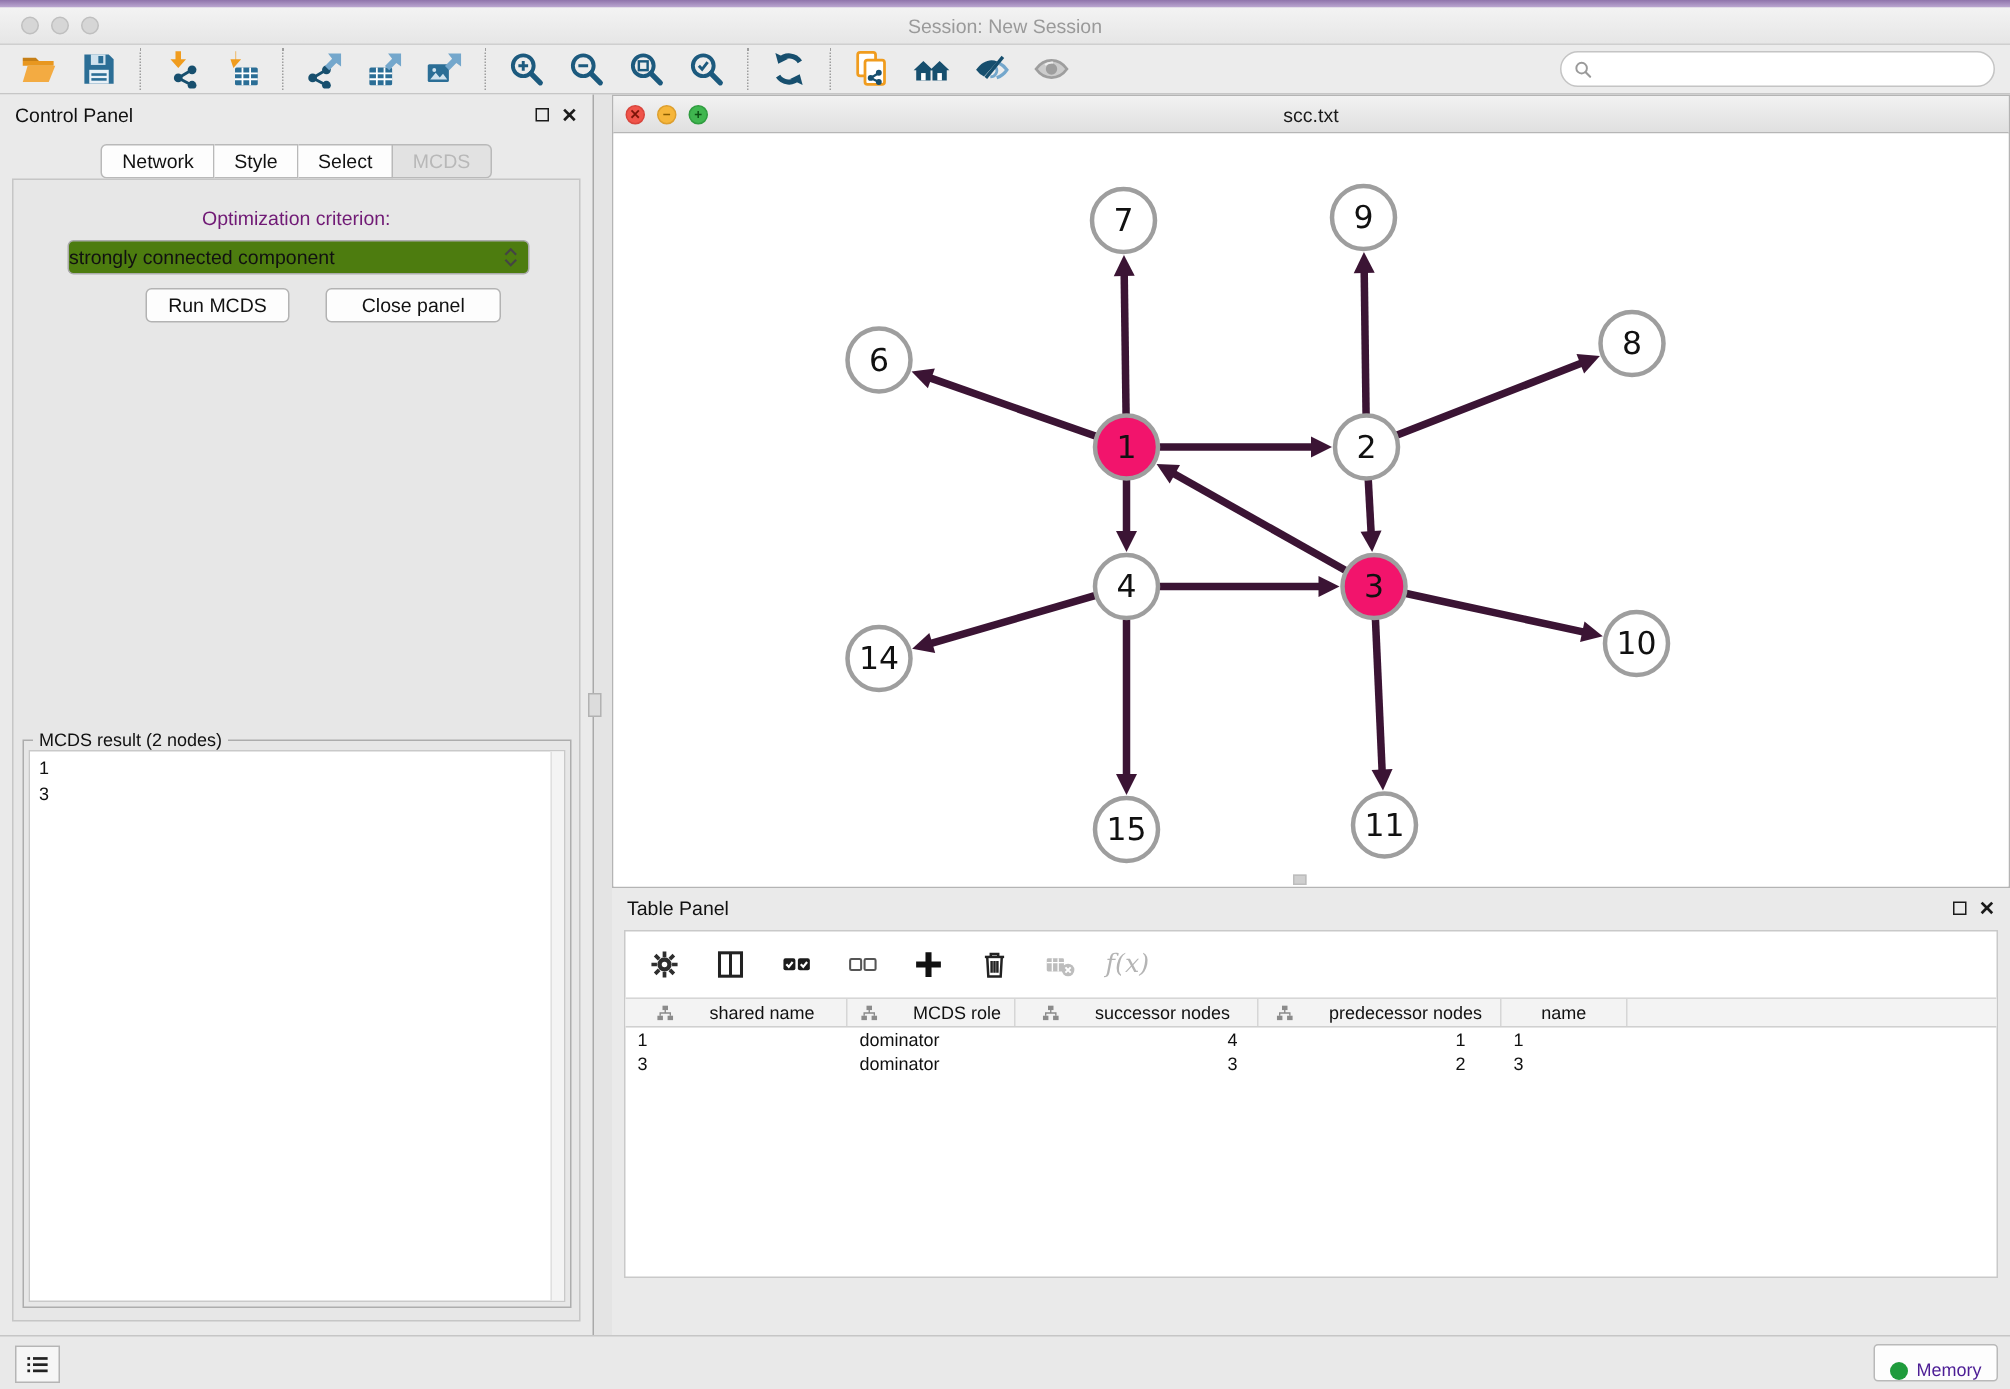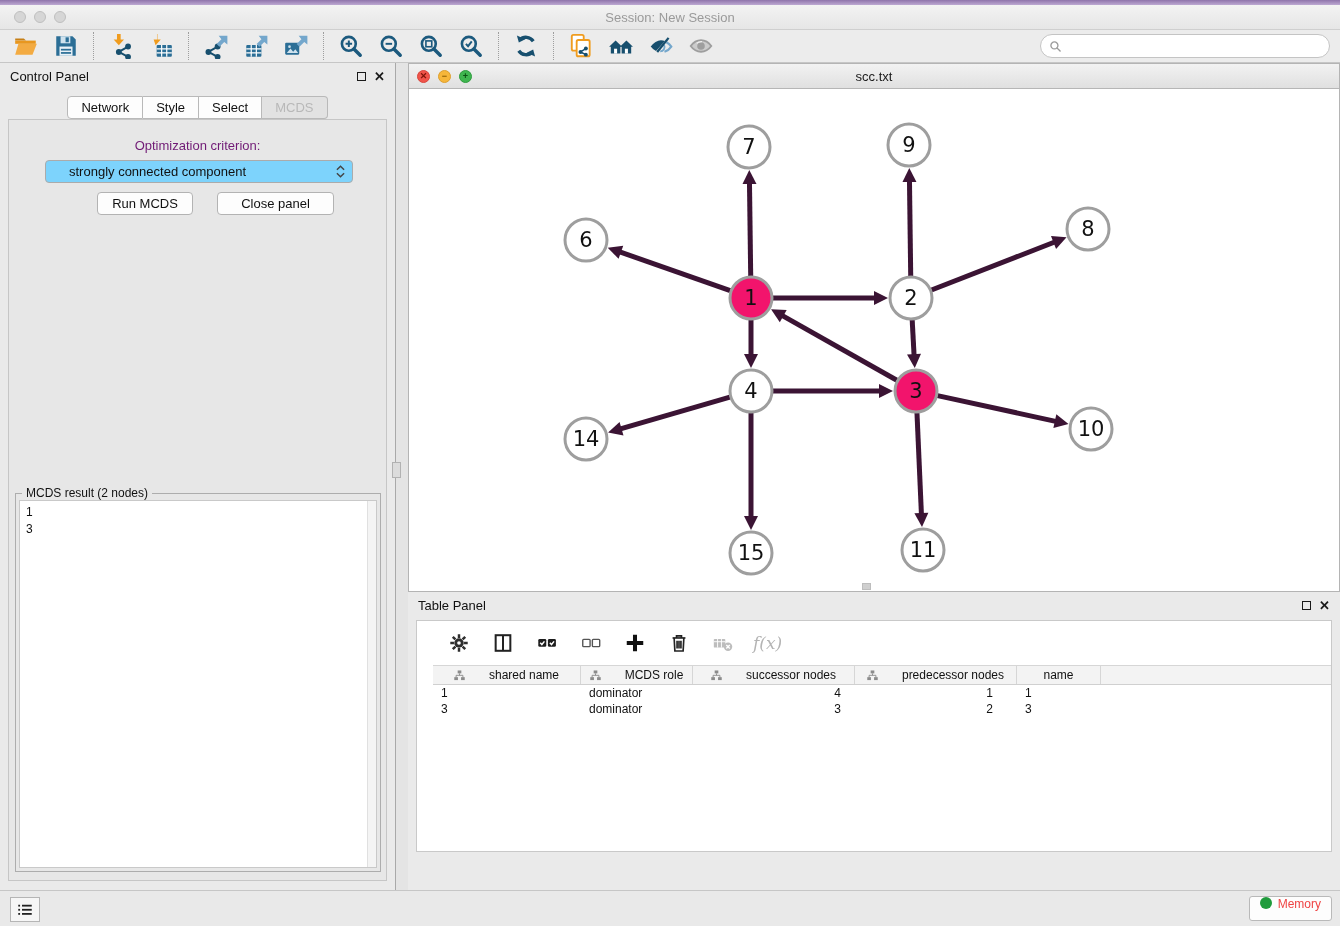--- a/index.html
+++ b/index.html
@@ -41,22 +41,22 @@
   #cp-tabs { position:absolute; left:0; top:33px; width:100%; display:flex; justify-content:center; }
   .tab { font-size:13px; padding:3px 13px; background:#fdfdfd; border:1px solid #b9b9b9;
     border-left:none; color:#111; }
   .tab:first-child { border-left:1px solid #b9b9b9; border-radius:4px 0 0 4px; }
   .tab:last-child { border-radius:0 4px 4px 0; }
   .tab.sel { background:#e2e2e2; color:#b8b8b8; }
   #cp-box { position:absolute; left:8px; top:56px; width:379px; height:762px;
     background:#e7e7e7; border:1px solid #c6c6c6; }
   #opt-label { position:absolute; top:18px; width:100%; text-align:center; font-size:13px; color:#701a75; }
   #criterion-select { position:absolute; left:36px; top:40px; width:308px; height:23px;
-    background:#7dd3fc; border:1px solid #ababab; border-radius:4px; display:flex; align-items:center;
-    font-size:13px; padding-left:23px; color:#111; }
+    background:#4d7c0f; border:1px solid #ababab; border-radius:4px; display:flex; align-items:center;
+    font-size:13px; padding-left:0; color:#111; }
   #criterion-select .spin { margin-left:auto; margin-right:7px; display:flex; flex-direction:column; gap:1px; }
   .spin svg { width:9px; height:6px; }
   .cp-btn { position:absolute; top:72px; height:23px; background:#fdfdfd; border:1px solid #b3b3b3;
     border-radius:4px; font-size:13px; display:flex; align-items:center; justify-content:center; color:#111; }
   #run-btn { left:88px; width:96px; }
   #closepanel-btn { left:208px; width:117px; }
   #result-group { position:absolute; left:6px; top:373px; width:366px; height:379px;
     border:1px solid #adadad; }
   #result-legend { position:absolute; left:6px; top:-8px; background:#e7e7e7; padding:0 4px;
     font-size:12px; color:#111; }
@@ -78,21 +78,21 @@
   #net-close { background:#f0544a; border:1px solid #d8453c; color:#7c1408; }
   #net-min { background:#f6b63a; border:1px solid #dd9f2e; color:#8a5d00; }
   #net-zoom { background:#3fb64f; border:1px solid #2f9c3f; color:#0c5214; }
   #net-title { position:absolute; width:100%; text-align:center; font-size:13px; color:#1a1a1a; }
   #graph-canvas { position:absolute; left:0; top:25px; width:930px; height:502px; background:#fff; }
   #canvas-handle { left:862px; top:583px; width:9px; height:7px; background:#cfcfcf; border:1px solid #bdbdbd; }
 
   
   #table-panel { left:408px; top:592px; width:932px; height:298px; background:#eaeaea; }
   #tp-inner { position:absolute; left:8px; top:28px; width:916px; height:232px; background:#fff;
-    border:1px solid #c9c9c9;padding-left:16px; }
+    border:1px solid #c9c9c9; }
   #tp-toolbar { height:44px; display:flex; align-items:center; padding-left:12px; gap:16px; }
   .tpt-btn { width:28px; height:28px; display:flex; align-items:center; justify-content:center; }
   .tpt-btn svg { width:22px; height:22px; }
   .fx { font-family:"DejaVu Serif", serif; font-style:italic; font-size:17px; color:#b4b4b4; }
   #tp-header { display:flex; height:20px; background:#f3f3f3; border-top:1px solid #d6d6d6;
     border-bottom:1px solid #d0d0d0; }
   .th { display:flex; align-items:center; justify-content:center; gap:24px; font-size:12px;
     color:#111; border-right:1px solid #d6d6d6; }
   .th svg { width:11px; height:11px; }
   .tr { display:flex; height:16px; align-items:center; }
@@ -104,21 +104,21 @@
   .tp-tab:first-child { border-left:1px solid #b9b9b9; border-radius:4px 0 0 4px; }
   .tp-tab:last-child { border-radius:0 4px 4px 0; }
   .tp-tab.sel { background:#dadada; color:#f5f5f5; }
 
   
   #status-bar { left:0; top:890px; width:1340px; height:36px; background:#e9e9e9;
     border-top:1px solid #c6c6c6; }
   #list-btn { position:absolute; left:10px; top:6px; width:30px; height:25px; background:#f6f6f6;
     border:1px solid #b5b5b5; display:flex; align-items:center; justify-content:center; }
   #memory-btn { position:absolute; right:8px; top:5px; height:25px; padding:0 10px; background:#fdfdfd;
-    border:1px solid #b9b9b9; border-radius:3px; display:flex; align-items:flex-start; gap:6px; font-size:12px; color:#ef4444; }
+    border:1px solid #b9b9b9; border-radius:3px; display:flex; align-items:flex-end; gap:6px; font-size:12px; color:#4c1d95; }
   #memory-dot { width:12px; height:12px; border-radius:50%; background:#1f9b3c; }
 </style>
 </head>
 <body>
 
 <div id="desktop-strip" class="abs"></div>
 
 <div id="titlebar" class="abs">
   <span class="tl-dot" style="left:14px"></span>
   <span class="tl-dot" style="left:34px"></span>

